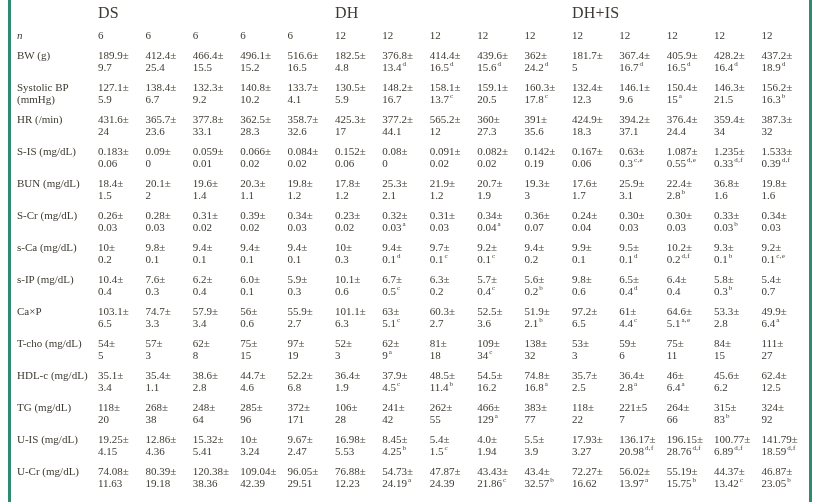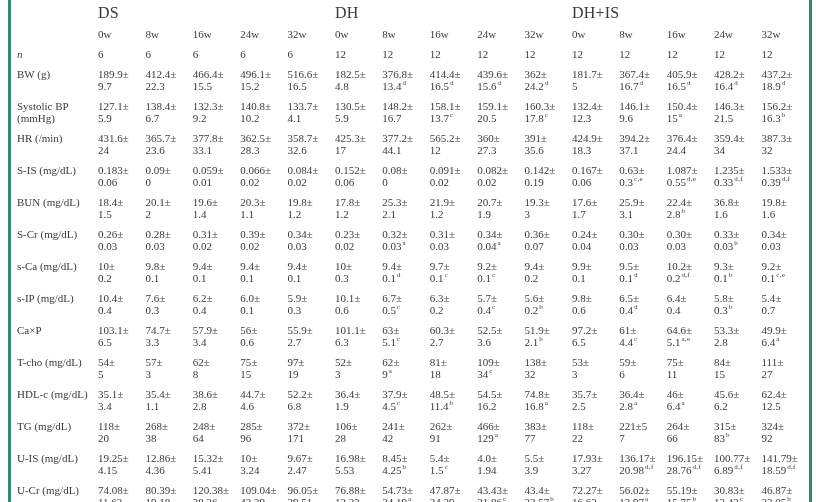--- a/index.html
+++ b/index.html
@@ -42,38 +42,20 @@
         <col>
         <col>
       </colgroup>
       <thead>
         <tr>
           <th></th>
           <th class="group-label" colspan="5">DS</th>
           <th class="group-label" colspan="5">DH</th>
           <th class="group-label" colspan="5">DH+IS</th>
         </tr>
-        <tr>
-          <th></th>
-          <th class="week-label">0w</th>
-          <th class="week-label">8w</th>
-          <th class="week-label">16w</th>
-          <th class="week-label">24w</th>
-          <th class="week-label">32w</th>
-          <th class="week-label">0w</th>
-          <th class="week-label">8w</th>
-          <th class="week-label">16w</th>
-          <th class="week-label">24w</th>
-          <th class="week-label">32w</th>
-          <th class="week-label">0w</th>
-          <th class="week-label">8w</th>
-          <th class="week-label">16w</th>
-          <th class="week-label">24w</th>
-          <th class="week-label">32w</th>
-        </tr>
       </thead>
       <tbody>
         <tr>
           <td class="row-label italic">n</td>
           <td>
             <div class="val">6</div>
           </td>
           <td>
             <div class="val">6</div>
           </td>
@@ -118,21 +100,21 @@
           </td>
         </tr>
         <tr>
           <td class="row-label">BW (g)</td>
           <td>
             <div class="val">189.9±</div>
             <div class="err">9.7</div>
           </td>
           <td>
             <div class="val">412.4±</div>
-            <div class="err">22.3</div>
+            <div class="err">25.4</div>
           </td>
           <td>
             <div class="val">466.4±</div>
             <div class="err">15.5</div>
           </td>
           <td>
             <div class="val">496.1±</div>
             <div class="err">15.2</div>
           </td>
           <td>
@@ -835,21 +817,21 @@
           <td>
             <div class="val">106±</div>
             <div class="err">28</div>
           </td>
           <td>
             <div class="val">241±</div>
             <div class="err">42</div>
           </td>
           <td>
             <div class="val">262±</div>
-            <div class="err">91</div>
+            <div class="err">55</div>
           </td>
           <td>
             <div class="val">466±</div>
             <div class="err">129<sup class="sig">a</sup></div>
           </td>
           <td>
             <div class="val">383±</div>
             <div class="err">77</div>
           </td>
           <td>
@@ -984,21 +966,21 @@
           </td>
           <td>
             <div class="val">56.02±</div>
             <div class="err">13.97<sup class="sig">a</sup></div>
           </td>
           <td>
             <div class="val">55.19±</div>
             <div class="err">15.75<sup class="sig">b</sup></div>
           </td>
           <td>
-            <div class="val">30.83±</div>
+            <div class="val">44.37±</div>
             <div class="err">13.42<sup class="sig">c</sup></div>
           </td>
           <td>
             <div class="val">46.87±</div>
             <div class="err">23.05<sup class="sig">b</sup></div>
           </td>
         </tr>
       </tbody>
     </table>
 </div>

